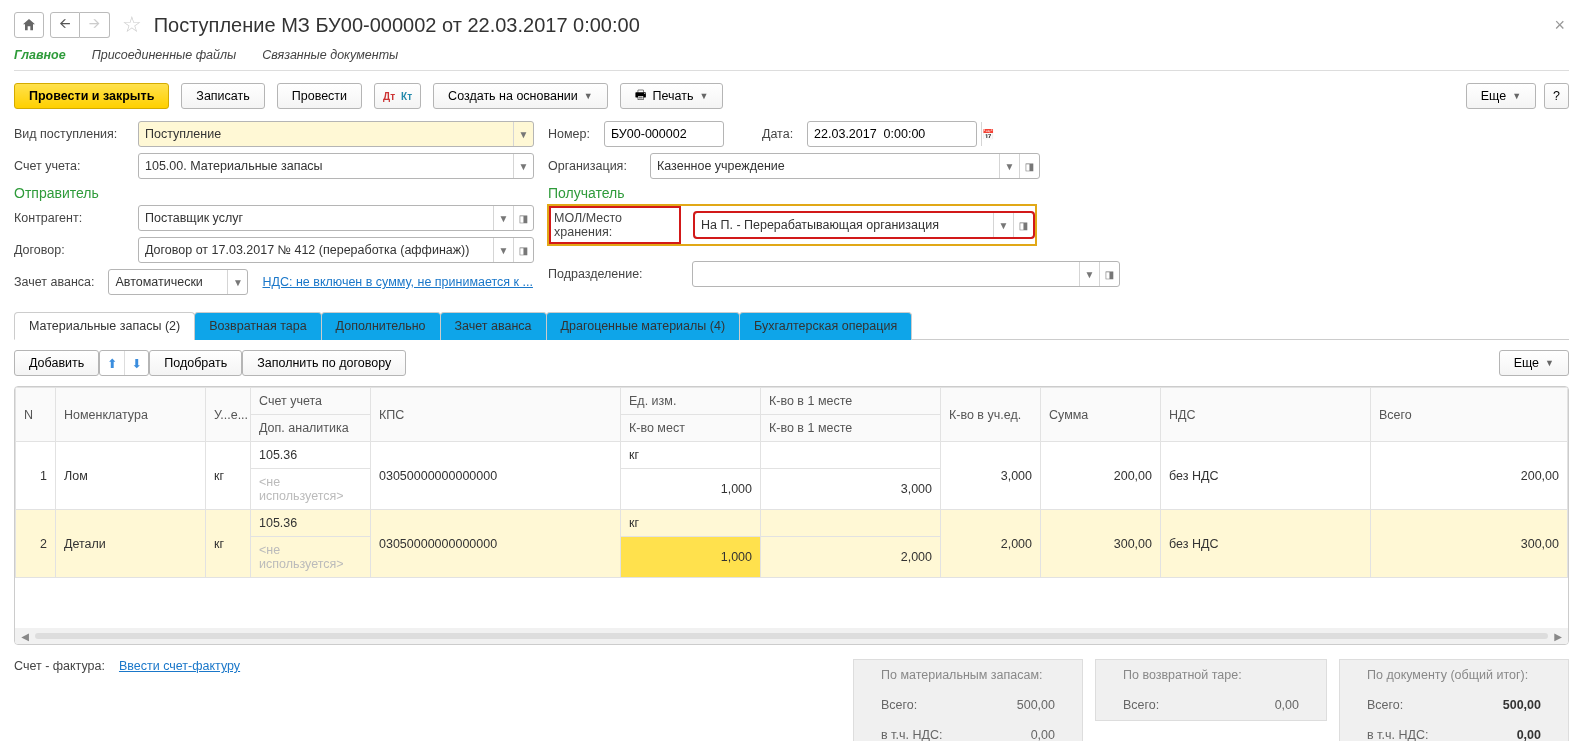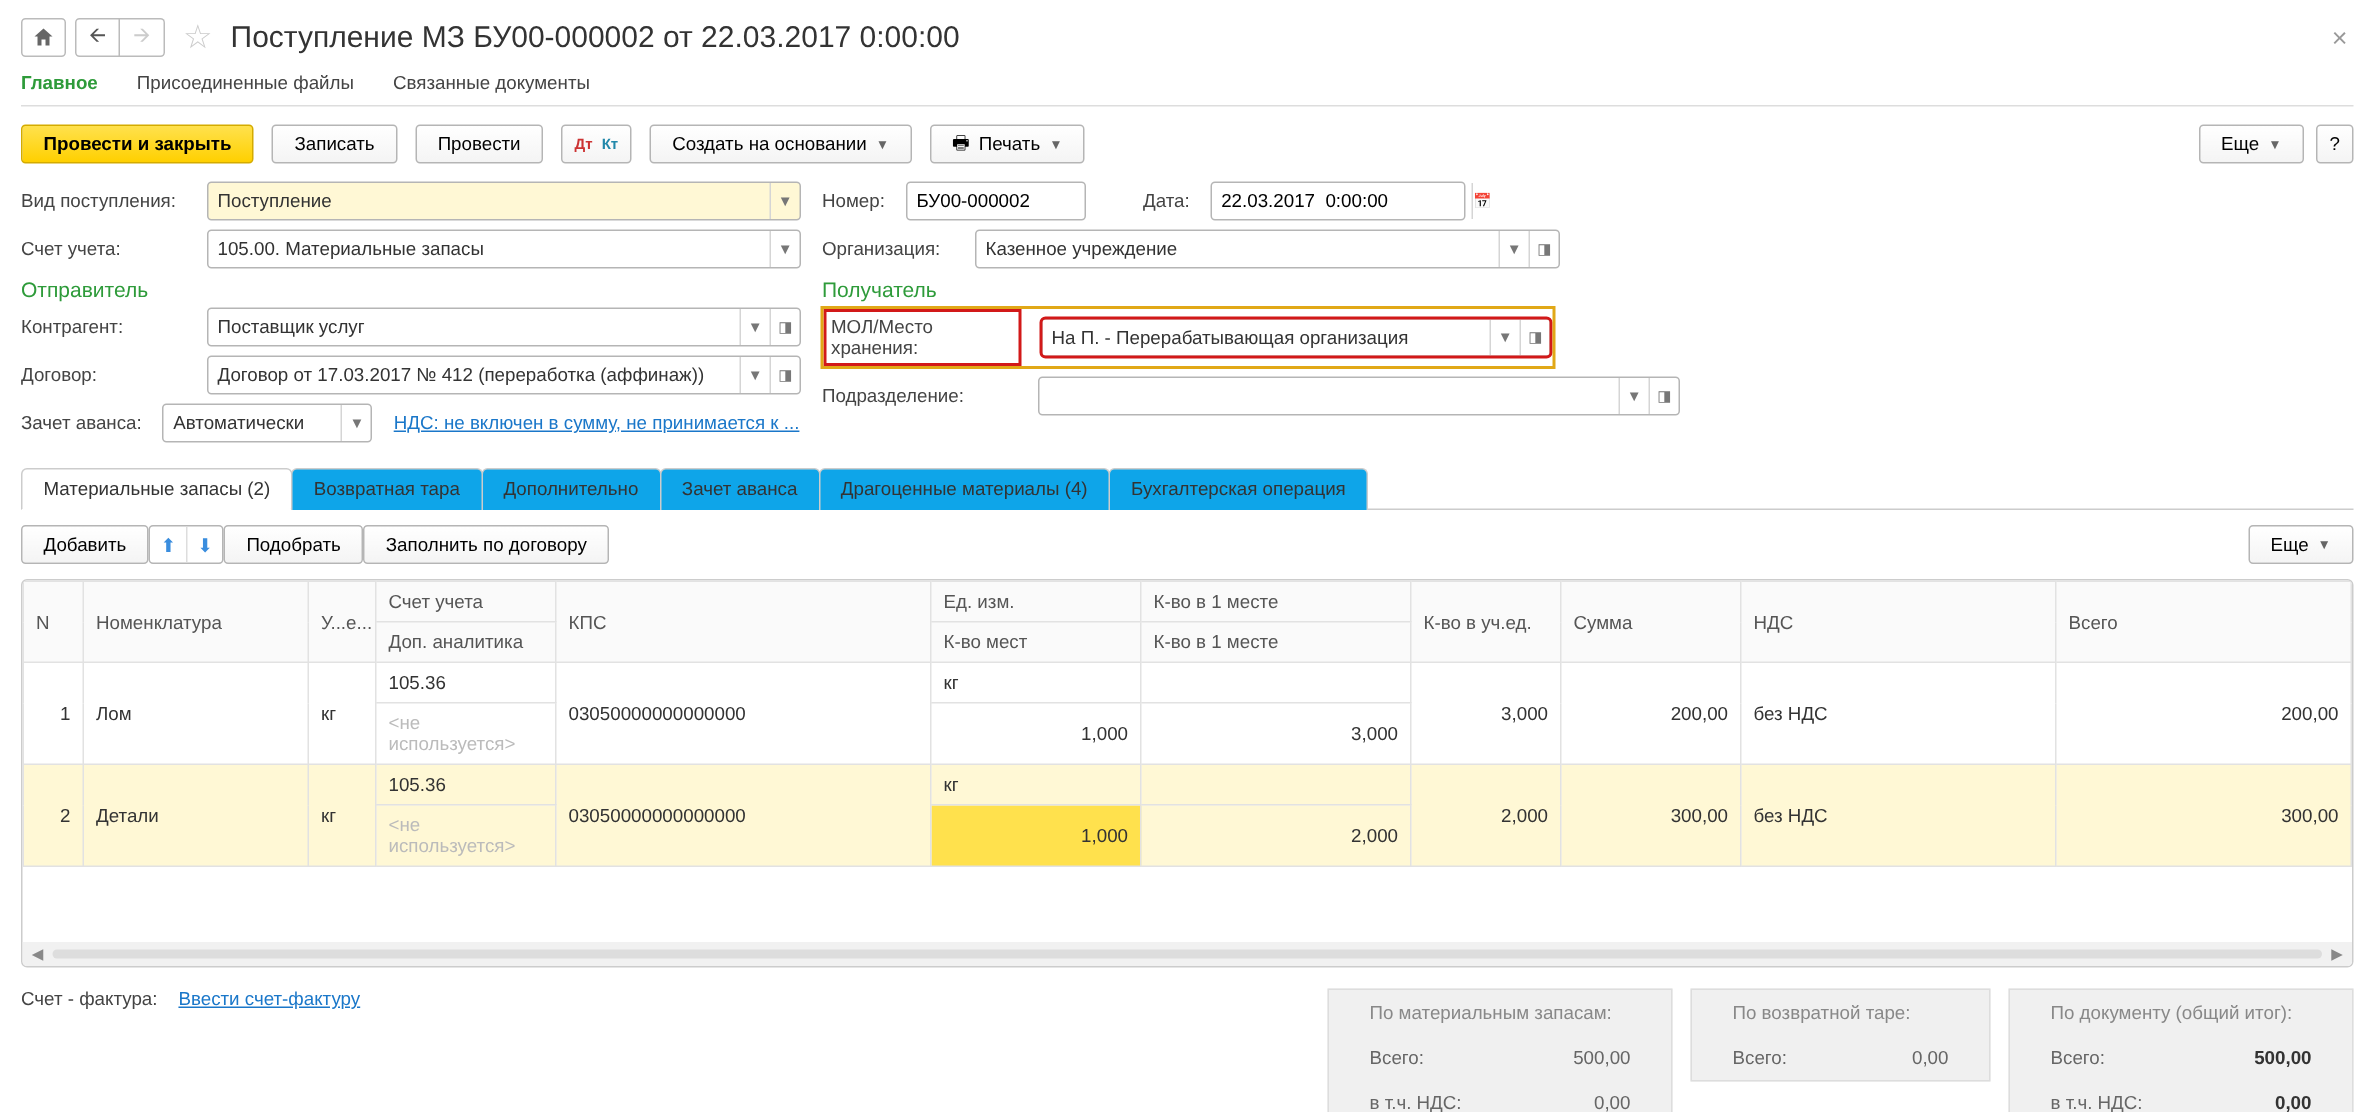--- a/index.html
+++ b/index.html
@@ -20,21 +20,21 @@
   }
   .nav-btn.home svg { width: 16px; height: 16px; }
   .nav-group { display: flex; }
   .nav-group .nav-btn:first-child { border-radius: 3px 0 0 3px; }
   .nav-group .nav-btn:last-child { border-radius: 0 3px 3px 0; border-left: none; }
   .star { color: #ccc; font-size: 22px; margin: 0 6px; cursor: pointer; }
   .title { font-size: 20px; color: #333; }
   .close-x { margin-left: auto; font-size: 18px; color: #999; cursor: pointer; padding: 0 4px; }
 
   .toptabs { border-bottom: 1px solid #ddd; display: flex; gap: 26px; padding: 2px 0 8px; }
-  .toptab { color: #444; cursor: pointer; }
+  .toptab { color: #444; cursor: pointer; font-style: italic; }
   .toptab.active { color: #2e9b3a; font-weight: bold; }
 
   .toolbar { display: flex; gap: 12px; padding: 12px 0; align-items: center; }
   .toolbar-right { margin-left: auto; display: flex; gap: 8px; }
   .btn {
     border: 1px solid #b5b5b5; background: linear-gradient(#fff, #f4f4f4);
     border-radius: 3px; padding: 5px 14px; cursor: pointer; height: 26px;
     display: inline-flex; align-items: center; gap: 6px; font-size: 12.5px; text-align: right;
   }
   .btn.yellow { background: linear-gradient(#ffe14d, #ffd000); border-color: #d4ab00; font-weight: bold; }
@@ -232,21 +232,21 @@
       </div>
       <div class="section-title">Получатель</div>
       <div class="form-row orange-out" style="padding:2px;width:488px">
         <span class="label lbl-cell2 red-out" style="background:#fff;padding:4px">МОЛ/Место хранения:</span>
         <div class="combo red-out" style="flex:1">
           <span class="val">На П. - Перерабатывающая организация</span>
           <span class="cbtn">▼</span>
           <span class="cbtn">◨</span>
         </div>
       </div>
-      <div class="form-row" style="width:572px;margin-top:6px">
+      <div class="form-row" style="width:572px;margin-top:16px">
         <span class="label lbl-cell2">Подразделение:</span>
         <div class="combo" style="flex:1">
           <span class="val"></span>
           <span class="cbtn">▼</span>
           <span class="cbtn">◨</span>
         </div>
       </div>
     </div>
   </div>
 
@@ -368,21 +368,21 @@
         </div>
       <div class="trow">
           <span>Всего:</span>
           <span class="tval">500,00</span>
         </div>
       <div class="trow">
           <span>в т.ч. НДС:</span>
           <span class="tval">0,00</span>
         </div>
     </div>
-    <div class="totals" style="width:200px">
+    <div class="totals" style="width:232px">
       <div class="trow thead">
           <span>По возвратной таре:</span>
         </div>
       <div class="trow">
           <span>Всего:</span>
           <span class="tval">0,00</span>
         </div>
     </div>
     <div class="totals" style="width:230px">
       <div class="trow thead">

